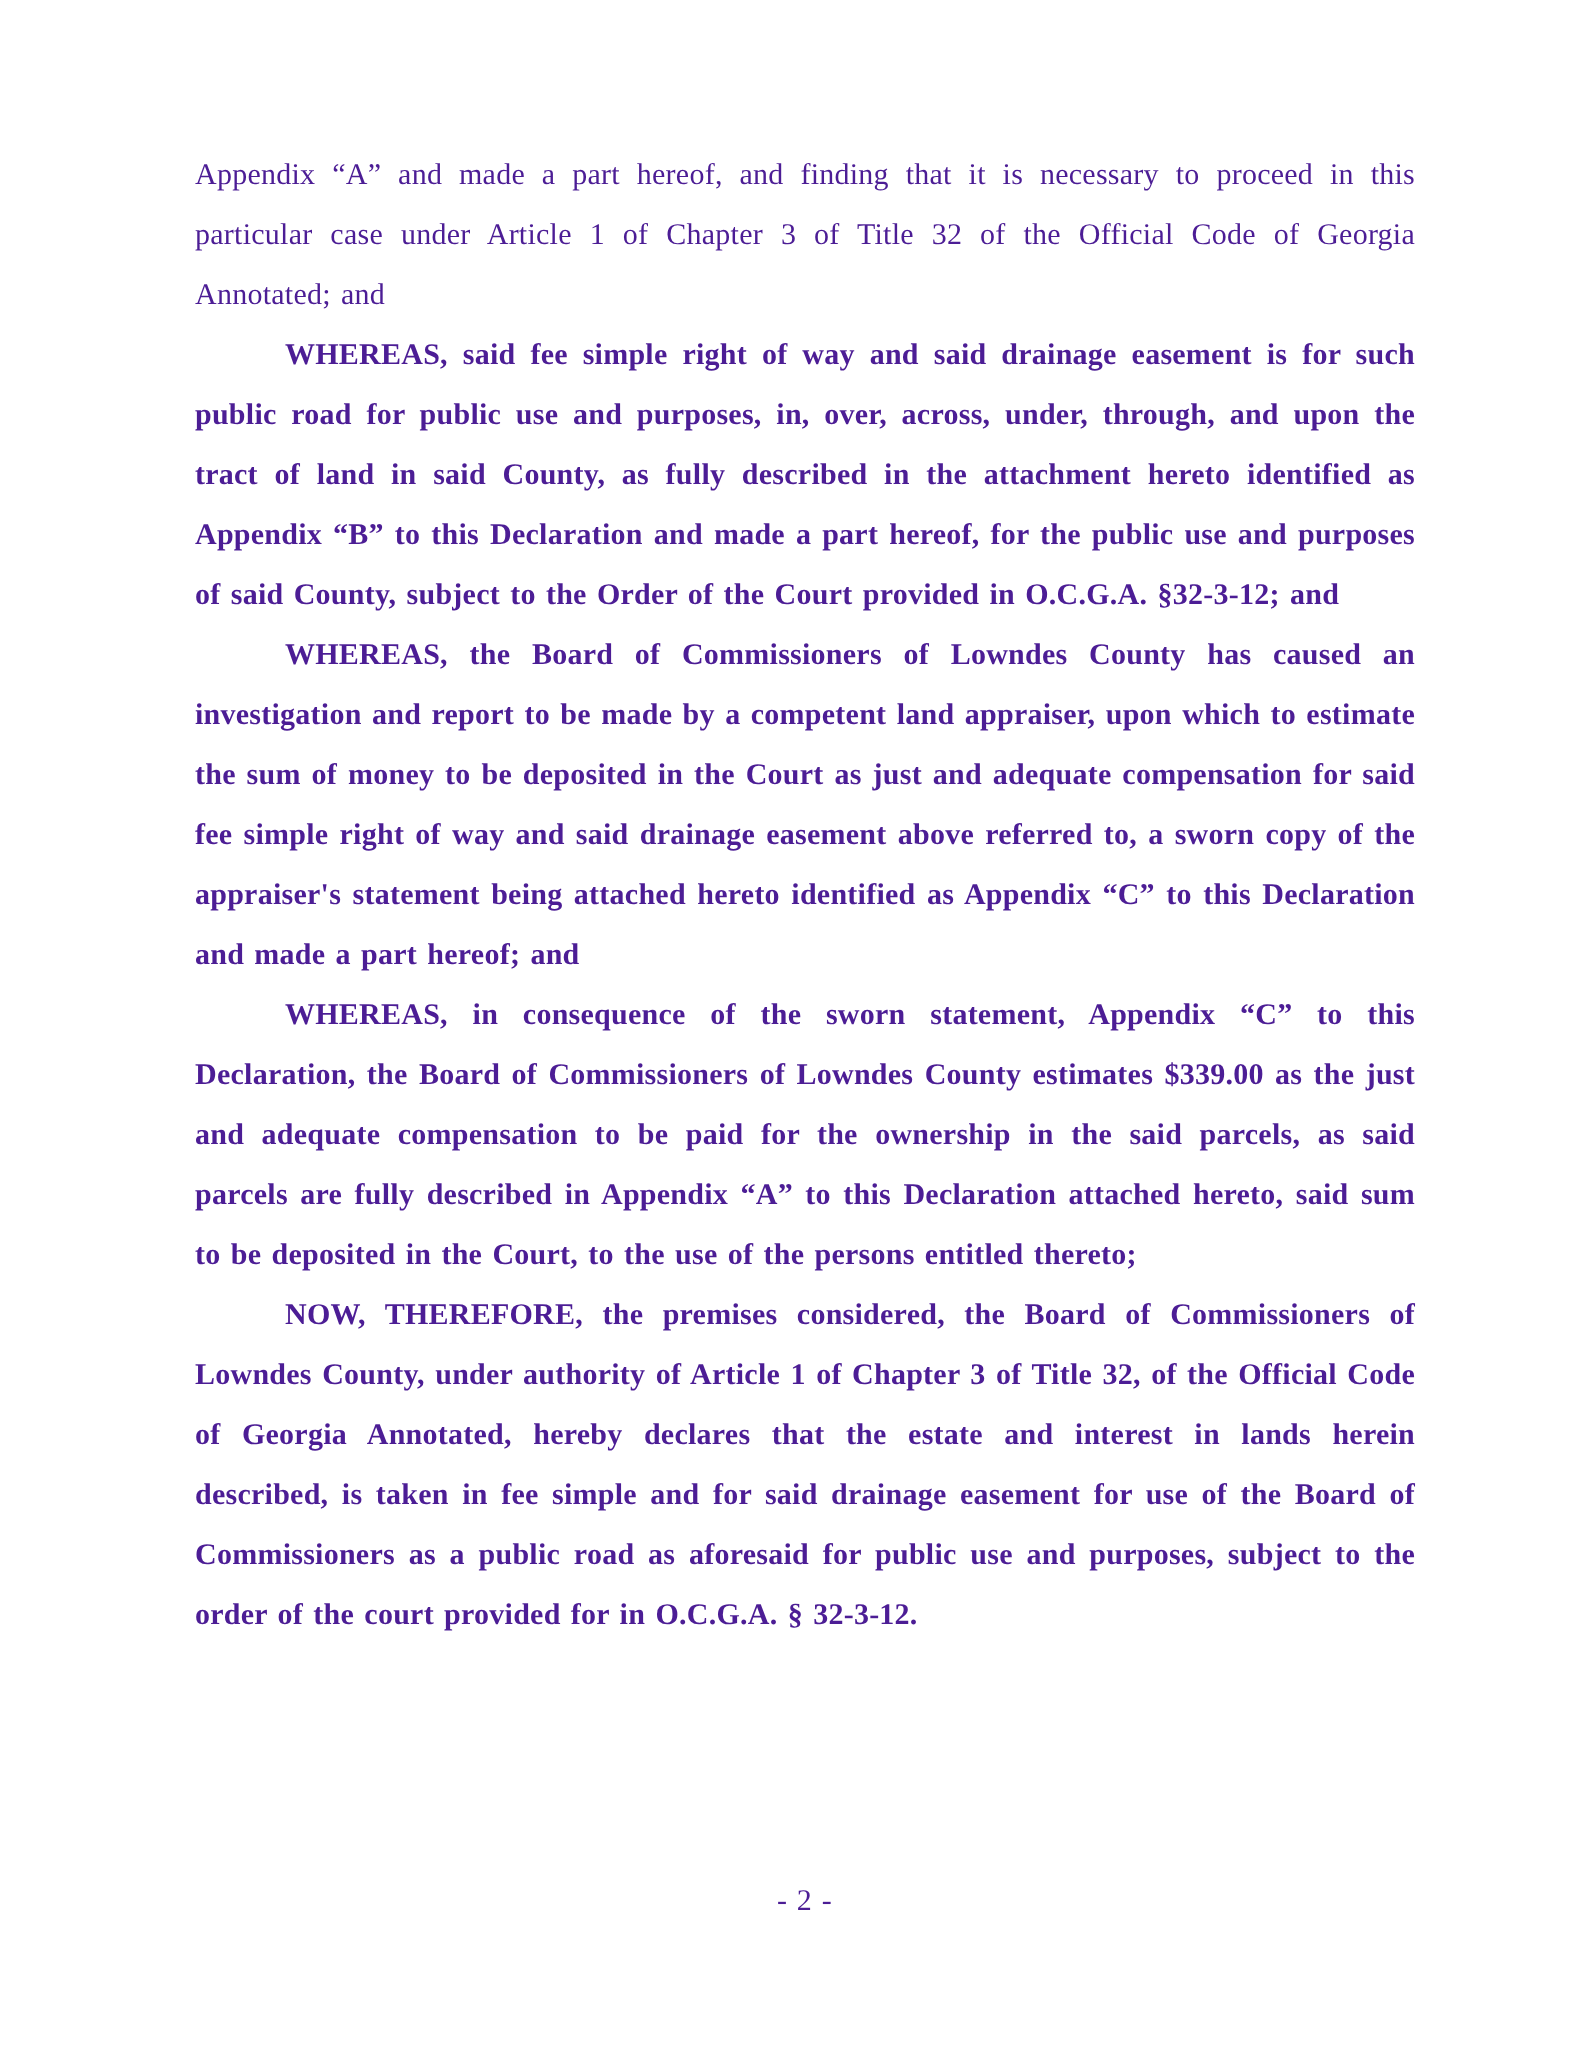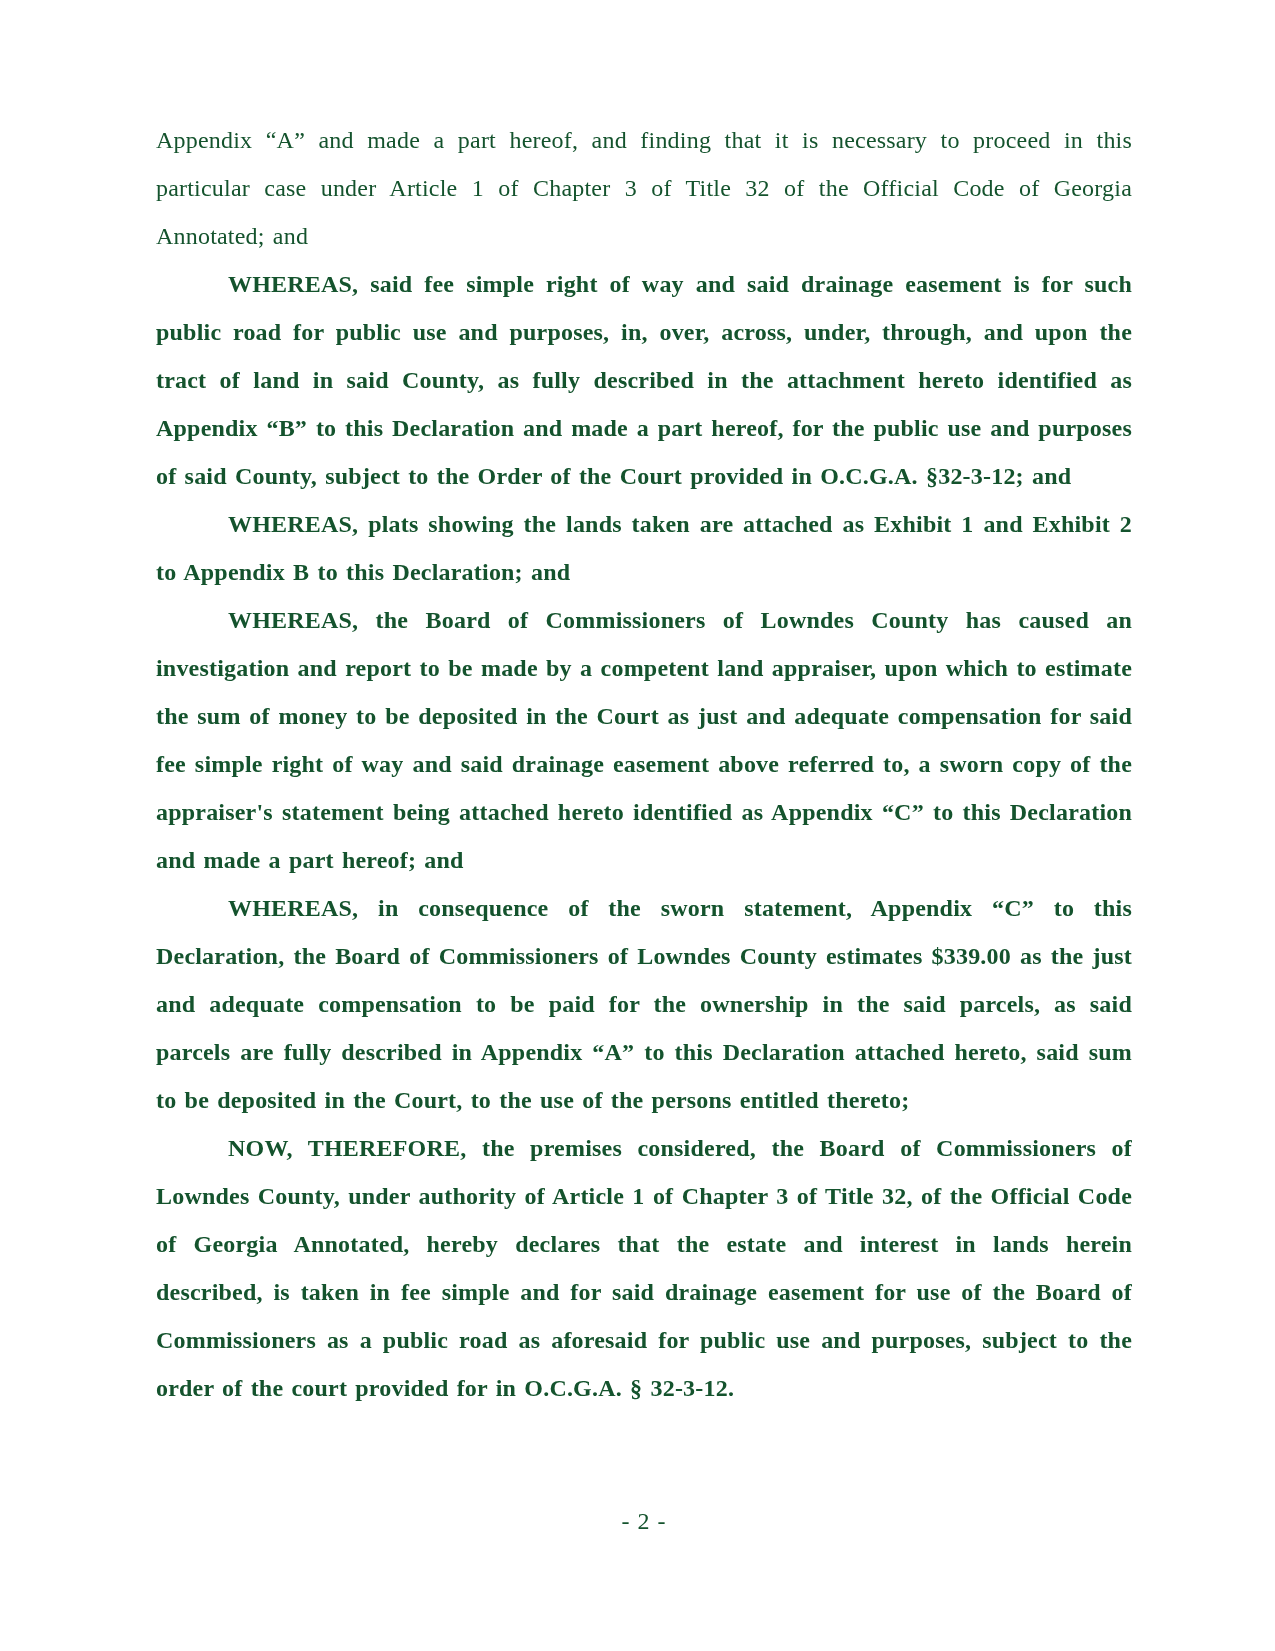--- a/index.html
+++ b/index.html
@@ -8,21 +8,21 @@
     background: #ffffff;
   }
 
   .page {
     position: relative;
     width: 1275px;
     height: 1651px;
     background: #ffffff;
     overflow: hidden;
     font-family: "Liberation Serif", "DejaVu Serif", serif;
-    color: #14532d;
+    color: #4c1d95;
     border-radius: 21px;
   }
 
   .content {
     position: absolute;
     left: 156px;
     top: 116px;
     width: 976px;
   }
 
@@ -51,20 +51,19 @@
     letter-spacing: 1px;
   }
 </style>
 </head>
 <body>
 
 <div class="page">
   <div class="content">
     <p class="para">Appendix “A” and made a part hereof, and finding that it is necessary to proceed in this particular case under Article 1 of Chapter 3 of Title 32 of the Official Code of Georgia Annotated; and</p>
     <p class="para indent">WHEREAS, said fee simple right of way and said drainage easement is for such public road for public use and purposes, in, over, across, under, through, and upon the tract of land in said County, as fully described in the attachment hereto identified as Appendix “B” to this Declaration and made a part hereof, for the public use and purposes of said County, subject to the Order of the Court provided in O.C.G.A. §32-3-12; and</p>
-    <p class="para indent">WHEREAS, plats showing the lands taken are attached as Exhibit 1 and Exhibit 2 to Appendix B to this Declaration; and</p>
     <p class="para indent">WHEREAS, the Board of Commissioners of Lowndes County has caused an investigation and report to be made by a competent land appraiser, upon which to estimate the sum of money to be deposited in the Court as just and adequate compensation for said fee simple right of way and said drainage easement above referred to, a sworn copy of the appraiser's statement being attached hereto identified as Appendix “C” to this Declaration and made a part hereof; and</p>
     <p class="para indent">WHEREAS, in consequence of the sworn statement, Appendix “C” to this Declaration, the Board of Commissioners of Lowndes County estimates $339.00 as the just and adequate compensation to be paid for the ownership in the said parcels, as said parcels are fully described in Appendix “A” to this Declaration attached hereto, said sum to be deposited in the Court, to the use of the persons entitled thereto;</p>
     <p class="para indent">NOW, THEREFORE, the premises considered, the Board of Commissioners of Lowndes County, under authority of Article 1 of Chapter 3 of Title 32, of the Official Code of Georgia Annotated, hereby declares that the estate and interest in lands herein described, is taken in fee simple and for said drainage easement for use of the Board of Commissioners as a public road as aforesaid for public use and purposes, subject to the order of the court provided for in O.C.G.A. § 32-3-12.</p>
   </div>
 
   <div class="page-footer">- 2 -</div>
 </div>
 
 </body></html>

